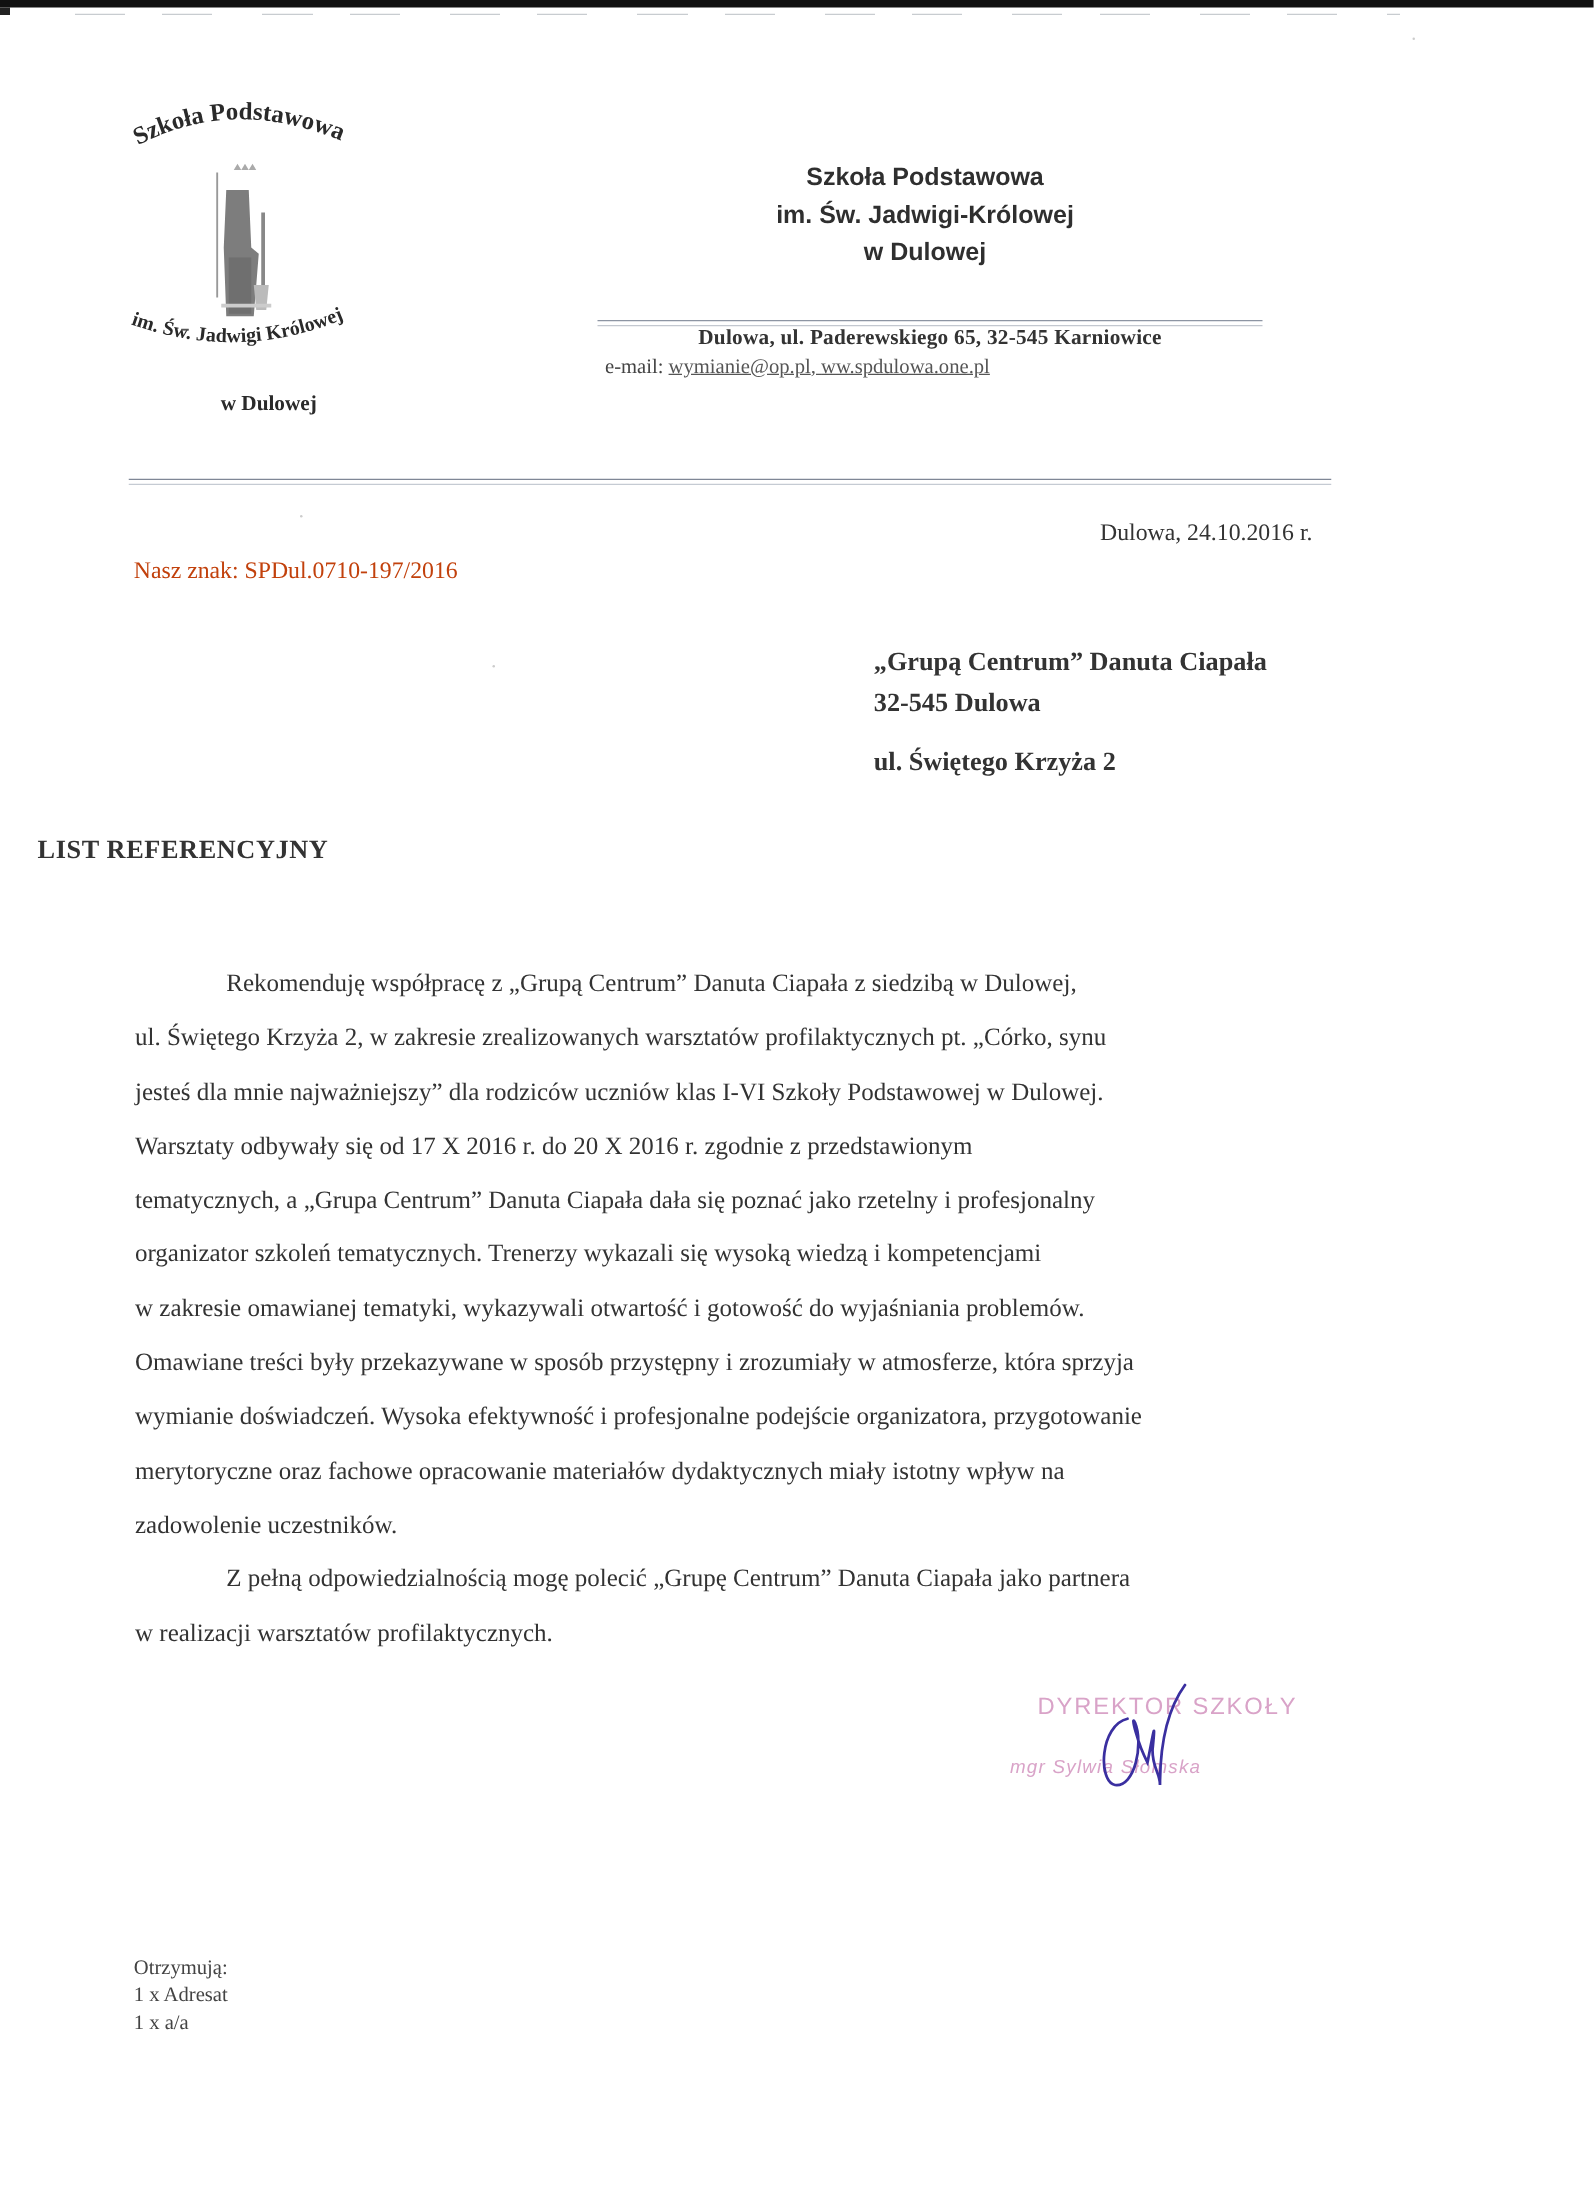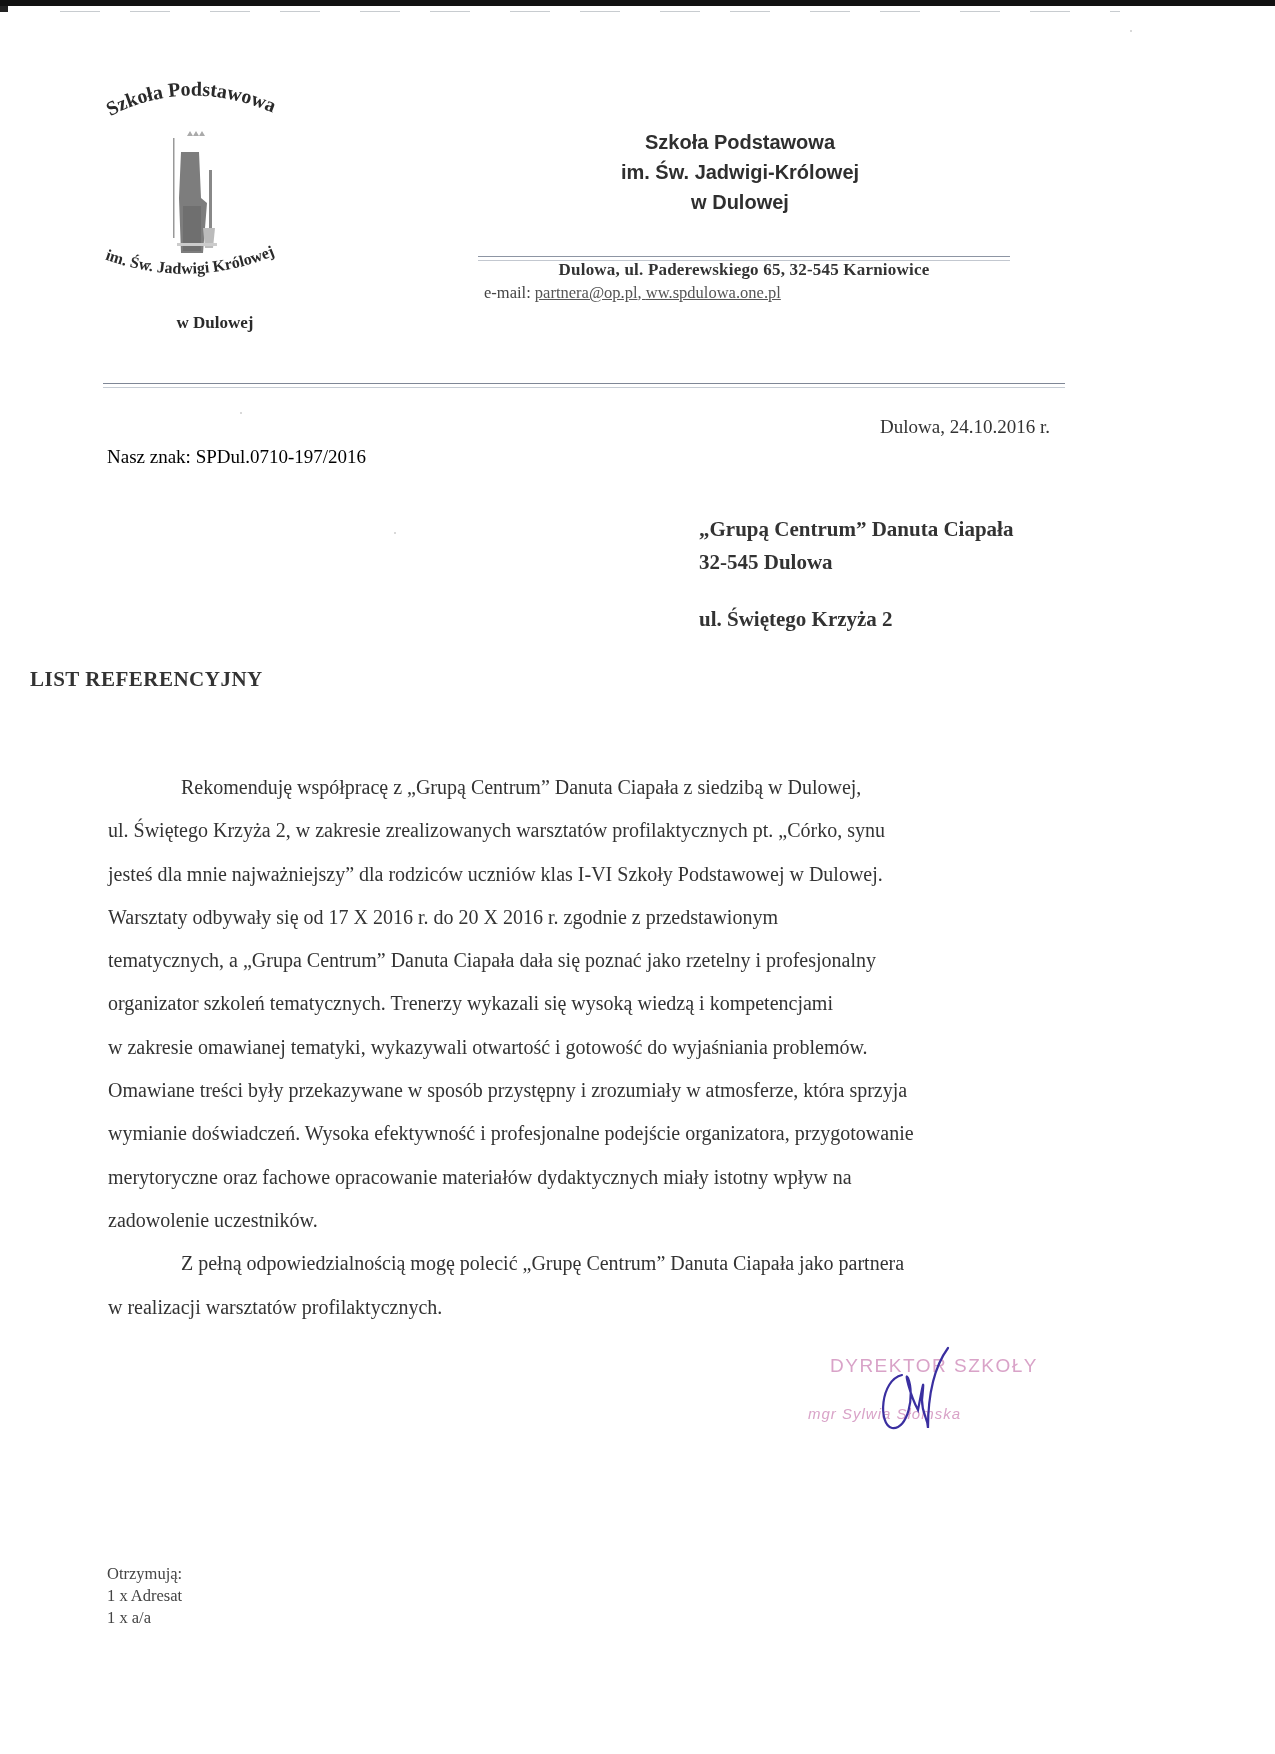--- a/index.html
+++ b/index.html
@@ -45,27 +45,27 @@
       font-size: 17px; font-weight: bold; color: #333; letter-spacing: 0.2px;
     }
     .contact-line {
       position: absolute; left: 484px; top: 283px; font-size: 16.5px; color: #444;
     }
     .contact-line .lnk { text-decoration: underline; color: #555; }
     .rule-main {
       position: absolute; left: 103px; top: 383px; width: 962px; height: 3px;
       border-top: 1px solid #7f8796; border-bottom: 1px solid #c5cbd3;
     }
-    .ref-number { position: absolute; left: 107px; top: 446px; font-size: 19px; color: #000000; }
+    .ref-number { position: absolute; left: 107px; top: 446px; font-size: 19px; color: #c2410c; }
     .date-place { position: absolute; left: 880px; top: 416px; font-size: 19px; color: #333; }
     .addressee {
       position: absolute; left: 699px; top: 517px; font-size: 21px; font-weight: bold; color: #333;
     }
     .addressee div { height: 33px; }
-    .addressee div.street { margin-top: 24px; }
+    .addressee div.street { margin-top: 14px; }
     .letter-title {
       position: absolute; left: 0; width: 1275px; top: 667px; 
       font-size: 21px; font-weight: bold; letter-spacing: 0.5px; color: #333;
       padding-left: 30px; box-sizing: border-box;
     }
     .body-text {
       position: absolute; left: 108px; top: 766px; width: 1010px;
       font-size: 20px; color: #333; line-height: 43.3px;
     }
     .body-text .ln { white-space: nowrap; }
@@ -120,21 +120,21 @@
 </div>
 
 <div class="school-name">
   <div>Szkoła Podstawowa</div>
   <div>im. Św. Jadwigi-Królowej</div>
   <div>w Dulowej</div>
 </div>
 <div class="hdr-line"></div>
 <div class="address-line">Dulowa, ul. Paderewskiego 65, 32-545 Karniowice</div>
 <div class="contact-line">
-  <span>e-mail: </span><span class="lnk">partnera@op.pl</span><span class="lnk">, </span><span class="lnk">ww.spdulowa.one.pl</span>
+  <span>e-mail: </span><span class="lnk">wymianie@op.pl</span><span class="lnk">, </span><span class="lnk">ww.spdulowa.one.pl</span>
 </div>
 
 <div class="rule-main"></div>
 
 <div class="date-place">Dulowa, 24.10.2016 r.</div>
 <div class="ref-number">Nasz znak: SPDul.0710-197/2016</div>
 
 <div class="addressee">
   <div>„Grupą Centrum” Danuta Ciapała</div>
   <div>32-545 Dulowa</div>

